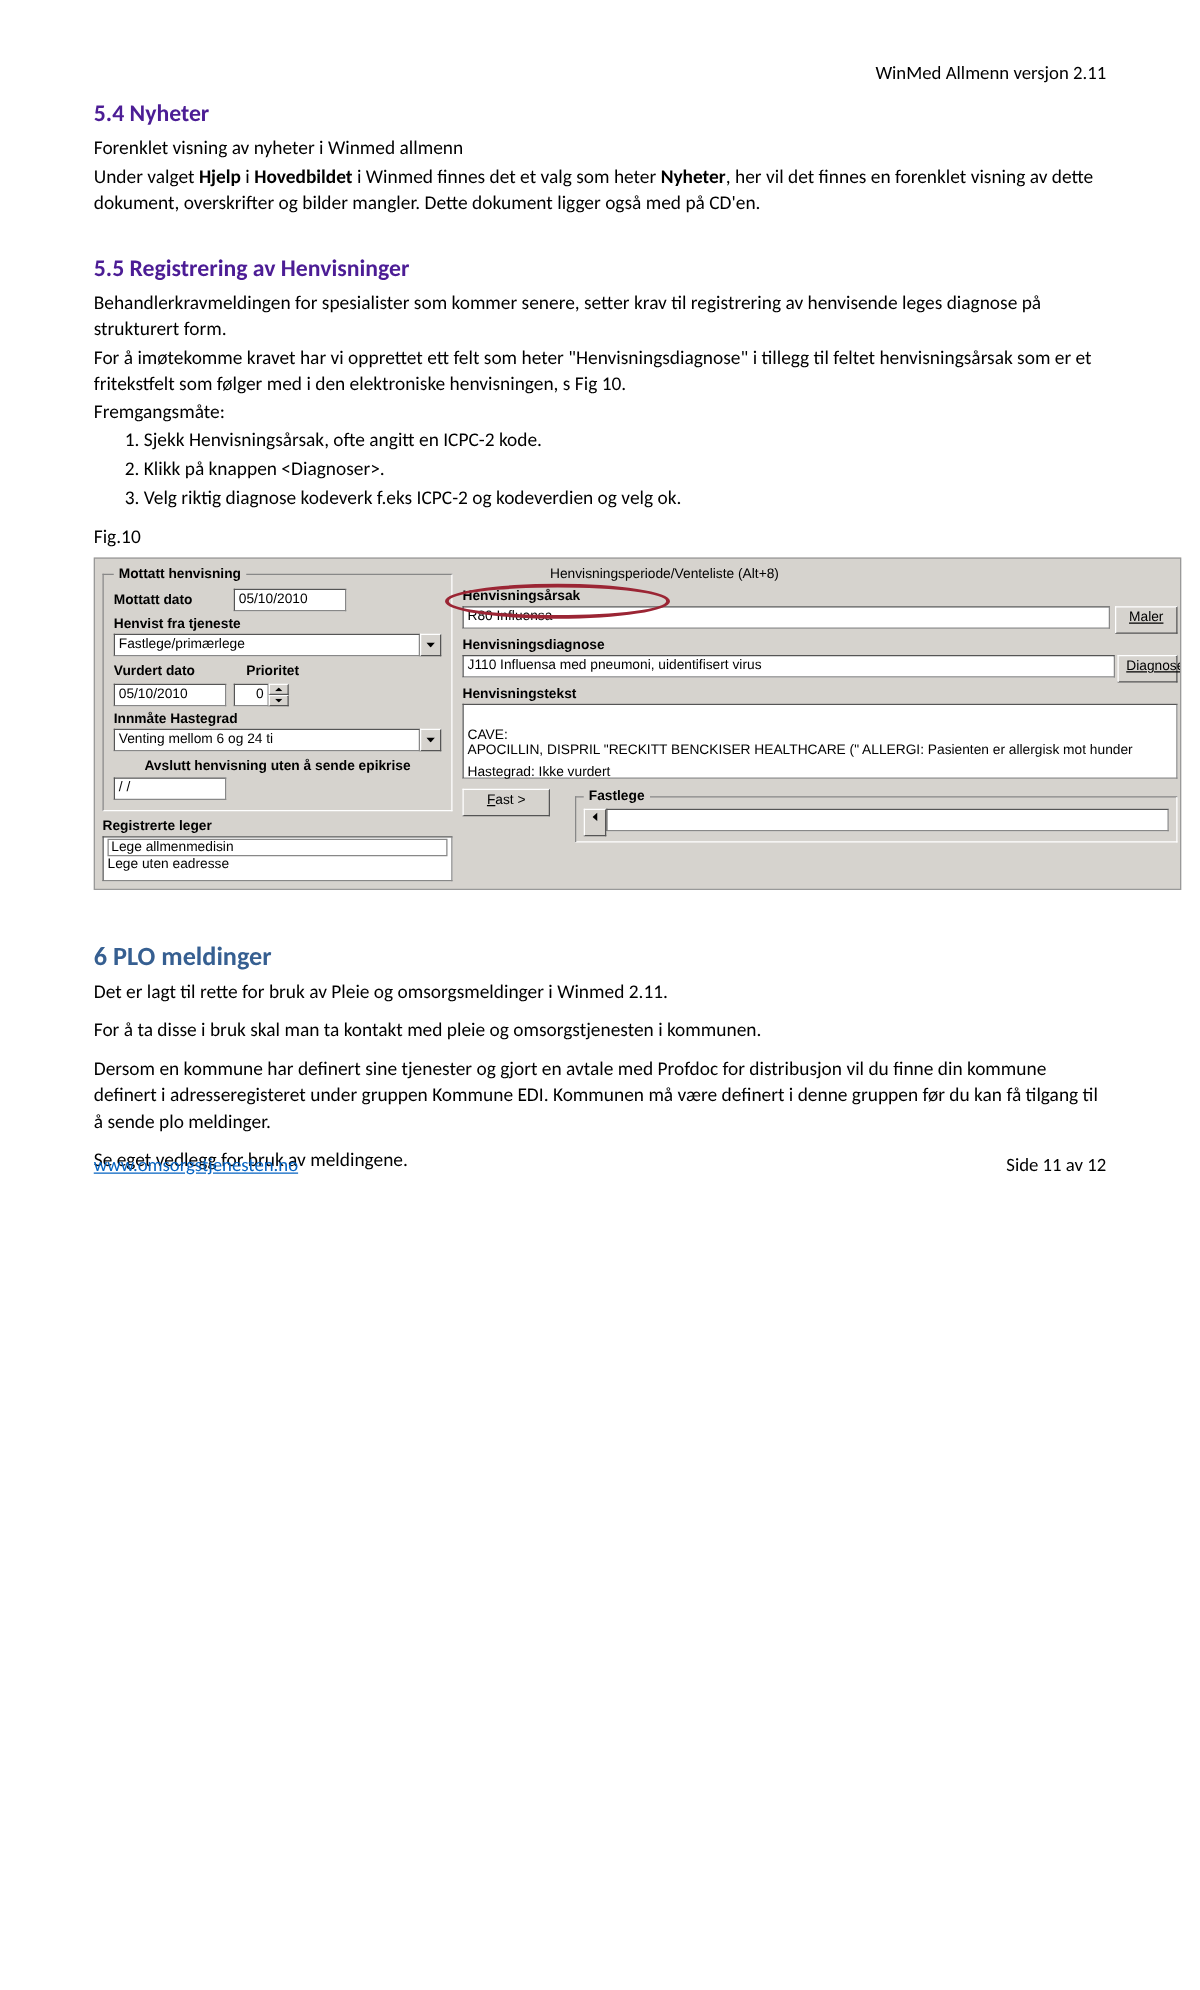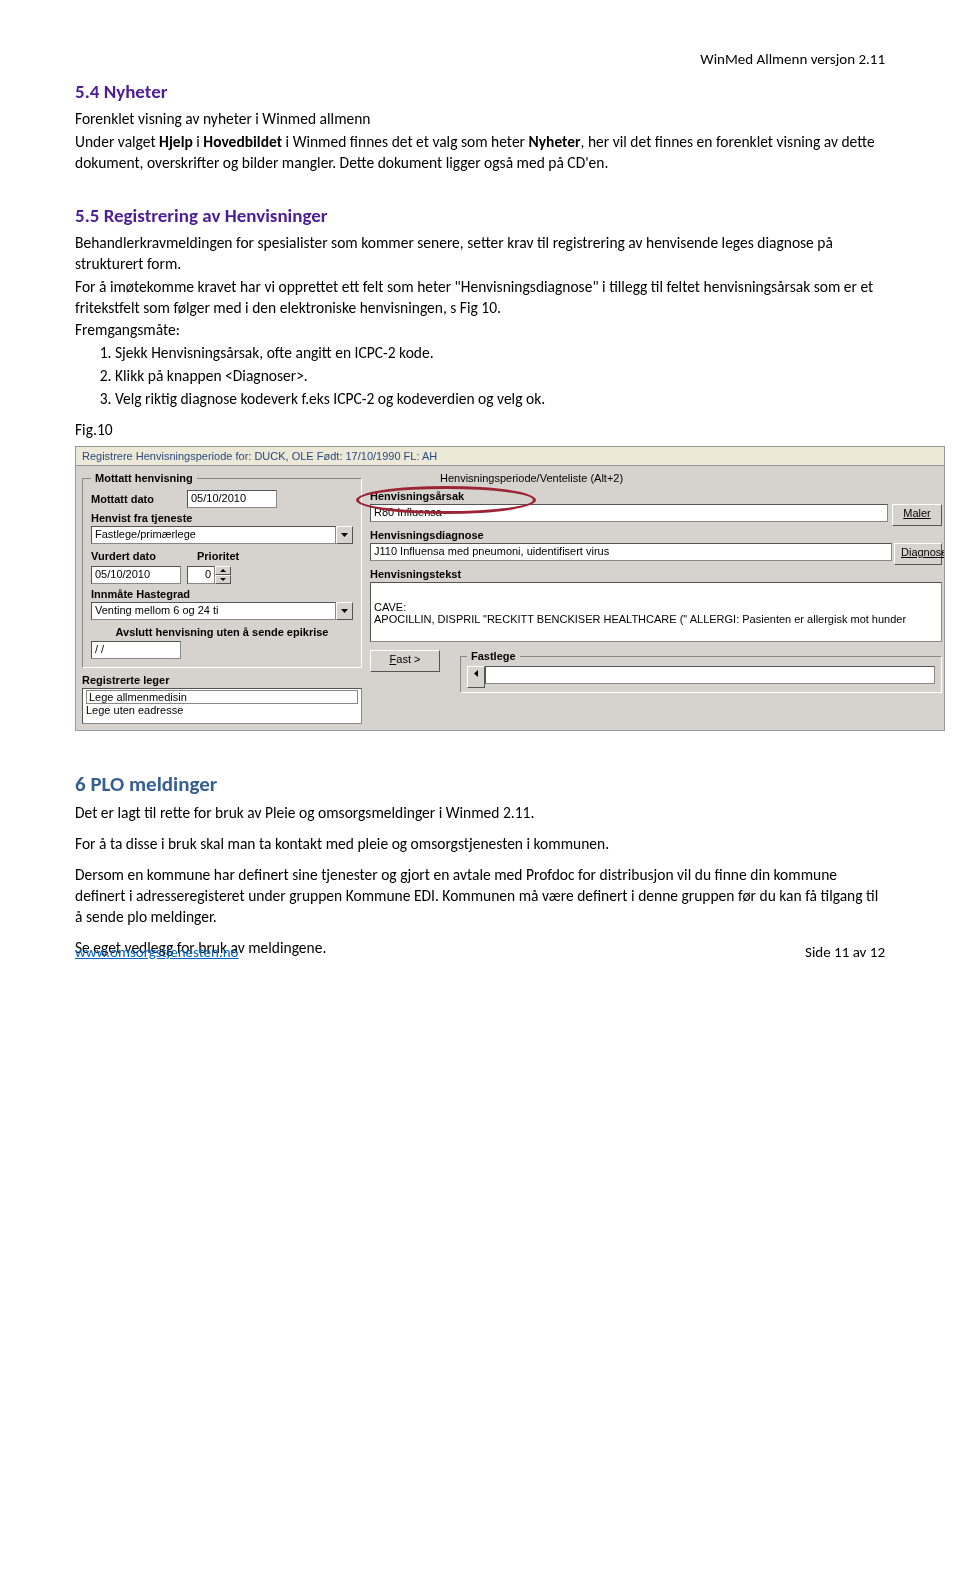--- a/index.html
+++ b/index.html
@@ -193,21 +193,20 @@
 <p>Fremgangsmåte:</p>
 <ol class="step-list">
   <li>Sjekk Henvisningsårsak, ofte angitt en ICPC-2 kode.</li>
   <li>Klikk på knappen &lt;Diagnoser&gt;.</li>
   <li>Velg riktig diagnose kodeverk f.eks ICPC-2 og kodeverdien og velg ok.</li>
 </ol>
 
 <p class="fig-label">Fig.10</p>
 
 <div class="screenshot">
-  <div class="ss-title">Registrere Henvisningsperiode for: DUCK, OLE Født: 17/10/1990 FL: AH</div>
   <div class="ss-body">
 
     <div class="ss-col ss-left">
       <fieldset>
         <legend>Mottatt henvisning</legend>
 
         <div class="row">
           <span class="lbl" style="width:90px;">Mottatt dato</span>
           <div class="txtbox" style="width:90px;">05/10/2010</div>
         </div>
@@ -264,41 +263,42 @@
       </fieldset>
 
       <div class="lbl miniline" style="margin-top:2px;">Registrerte leger</div>
       <div class="listbox">
         <div style="background:#fff;border:1px solid #888;padding:0 2px;">Lege allmenmedisin</div>
         <div>Lege uten eadresse</div>
       </div>
     </div>
 
     <div class="ss-col ss-right">
-      <div style="font-size:11px;margin-bottom:6px;margin-left:70px;">Henvisningsperiode/Venteliste (Alt+2)</div>
+      <div style="font-size:11px;margin-bottom:6px;margin-left:70px;">Henvisningsperiode/Venteliste (Alt+8)</div>
 
       <div style="position:relative;">
         <div class="lbl miniline">Henvisningsårsak</div>
         <div class="ellipse-highlight"></div>
       </div>
       <div style="display:flex;gap:4px;align-items:flex-start;margin-bottom:3px;">
         <div class="txtbox" style="flex:1;">R80 Influensa</div>
         <div class="btn3d" style="width:50px;"><u>Maler</u></div>
       </div>
 
       <div class="lbl miniline">Henvisningsdiagnose</div>
       <div style="display:flex;gap:2px;align-items:flex-start;margin-bottom:3px;">
         <div class="txtbox" style="flex:1;">J110 Influensa med pneumoni, uidentifisert virus</div>
         <div class="btn3d" style="width:48px;"><u>Diagnose</u></div>
       </div>
 
       <div class="lbl miniline">Henvisningstekst</div>
       <div class="textarea">
         <div>CAVE:</div>
         <div>APOCILLIN, DISPRIL "RECKITT BENCKISER HEALTHCARE (" ALLERGI: Pasienten er allergisk mot hunder</div>
+        <div style="margin-top:6px;">Hastegrad: Ikke vurdert</div>
       </div>
 
       <div style="display:flex;gap:20px;margin-top:8px;align-items:flex-start;">
         <div class="btn3d" style="width:70px;">
           <span>
             <u>F</u><span>ast &gt;</span>
           </span>
         </div>
         <fieldset style="flex:1;padding:4px 6px;">
           <legend>Fastlege</legend>

